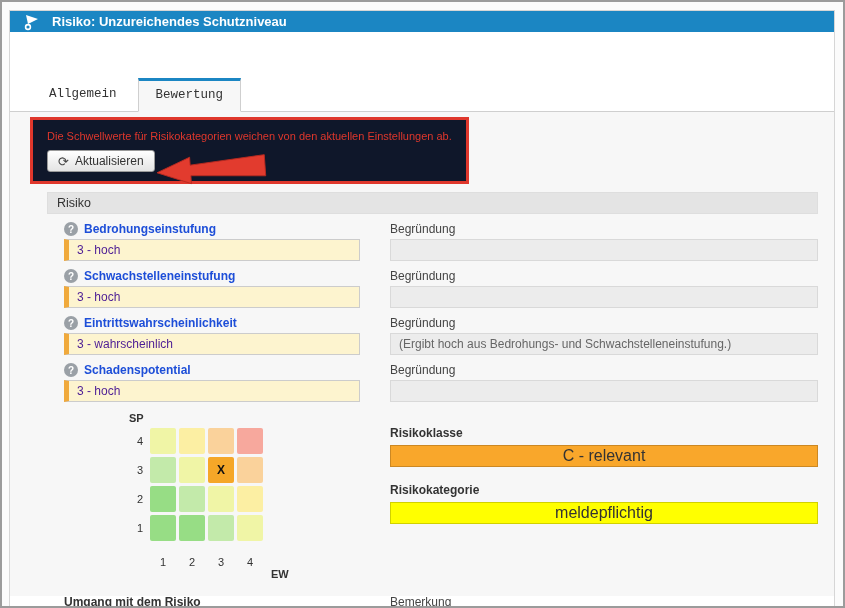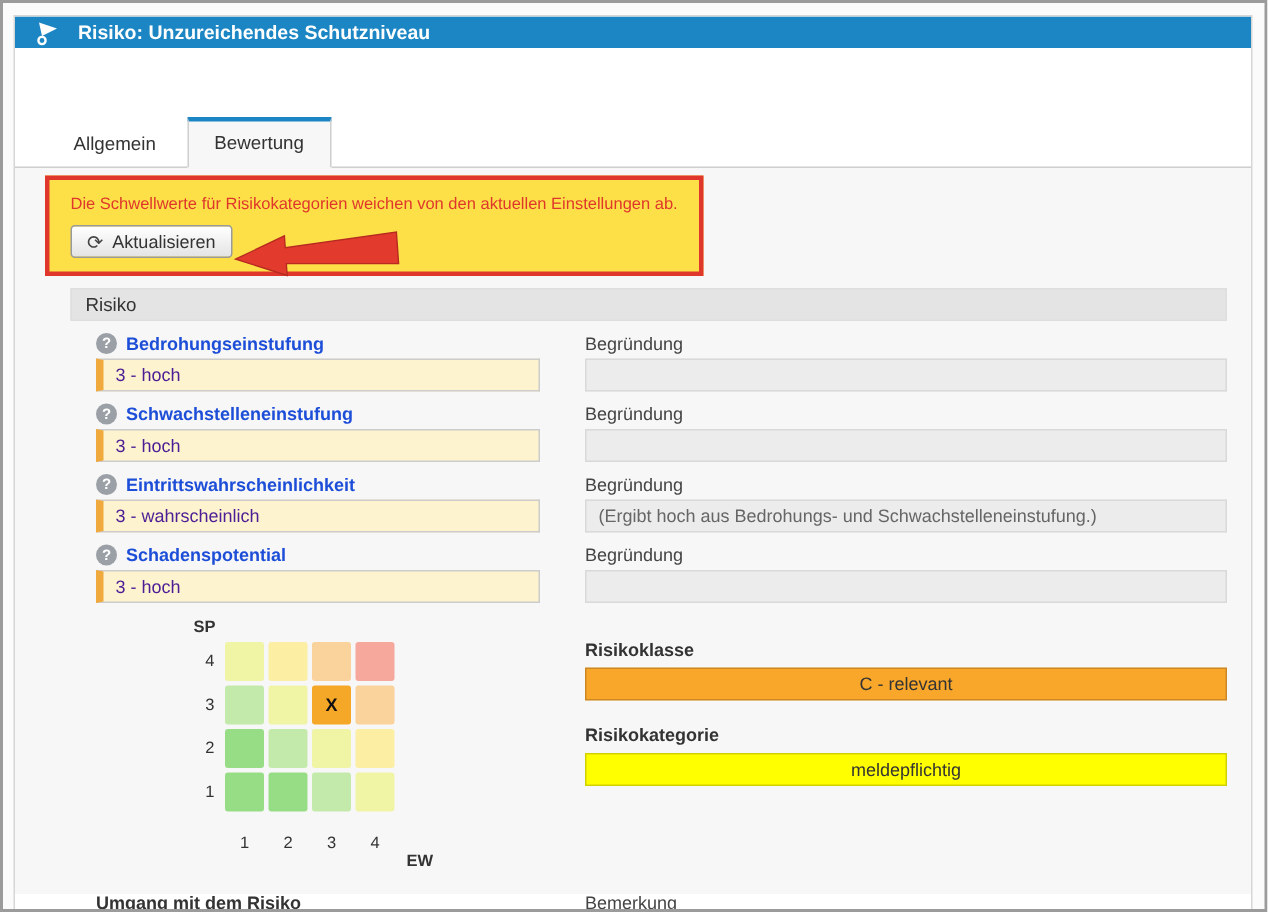--- a/index.html
+++ b/index.html
@@ -15,40 +15,40 @@
     background: #ffffff; border: 1px solid #d6d6d6; overflow: hidden;
   }
   .titlebar {
     height: 21px; background: #1b86c3; color: #fff;
     display: flex; align-items: center; gap: 10px; padding: 0 12px;
   }
   .titlebar .title { font-size: 13px; font-weight: bold; }
   .logo { display: flex; align-items: center; }
 
   .tabs {
-    display: flex; align-items: flex-end; gap: 4px;
-    margin: 46px 0 -1px 22px; position: relative; z-index: 2;
+    display: flex; gap: 4px;
+    margin: 46px 0 -1px 22px; position: relative; z-index: 2; font-family: Liberation Mono, monospace;
   }
   .tab {
     font-size: 12.5px; color: #333; padding: 9px 17px 9px 17px; cursor: pointer;
   }
   .tab.active {
     background: #f7f7f7; border: 1px solid #cfcfcf; border-bottom: 1px solid #f7f7f7;
     border-top: 3px solid #1b86c3; padding: 7px 17px 9px 17px;
   }
 
   .content {
     border-top: 1px solid #cfcfcf; background: #f7f7f7;
     height: 485px; padding-top: 3px;
   }
 
   .alert {
     display: inline-block; position: relative;
     margin: 2px 0 0 20px; border: 3px solid #df372c;
-    background: #fde047; padding: 10px 14px 9px 14px; min-width: 420px;
+    background: #0f172a; padding: 10px 14px 9px 14px; min-width: 420px;
   }
   .alert-msg { color: #df372c; font-size: 11px; white-space: nowrap; }
   .btn {
     margin-top: 8px; font-family: "Liberation Sans", sans-serif; font-size: 12px; color: #333;
     background: linear-gradient(#ffffff, #e4e4e4); border: 1px solid #9a9a9a;
     border-radius: 3px; padding: 3px 10px; display: inline-flex; align-items: center; gap: 6px;
     cursor: pointer;
   }
   .refresh { font-size: 13px; line-height: 1; color: #444; }
   .annot-arrow { position: absolute; left: 122px; top: 34px; width: 112px; height: 30px; transform: rotate(-4deg); }
@@ -91,21 +91,21 @@
   .m-foot { margin-top: 2px; }
   .m-col { width: 26px; margin-right: 3px; text-align: center; font-size: 11px; color: #333; }
   .m-ew { font-size: 11px; font-weight: bold; color: #333; margin-left: 5px; margin-top: 24px; }
 
   .class-col { padding-top: 14px; }
   .block-label { font-size: 12px; font-weight: bold; color: #333; margin: 0 0 5px 0; }
   .block-label + .bar + .block-label { margin-top: 16px; }
   .bar {
     height: 22px; border: 1px solid rgba(0,0,0,0.18);
     display: flex; align-items: center; justify-content: center;
-    font-size: 12px; color: #333;
+    font-size: 16px; color: #333;
   }
 
   .bottom { display: grid; grid-template-columns: 326px 1fr; margin: 12px 16px 0 54px; }
   .b-label { font-size: 12px; font-weight: bold; color: #333; margin-bottom: 4px; }
   .b-label.normal { font-weight: normal; color: #444; }
   .b-select {
     width: 296px; height: 24px; background: #ffffff; border: 1px solid #bbb;
     cursor: pointer;
   }
   .b-area { height: 24px; background: #ececec; border: 1px solid #d9d9d9; }

